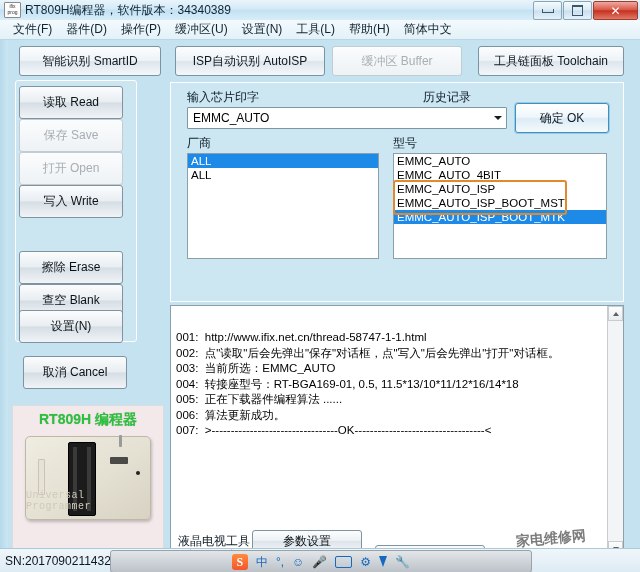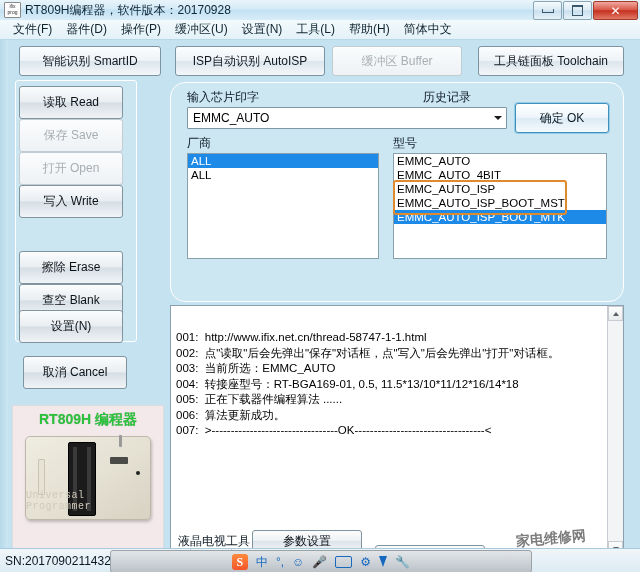--- a/index.html
+++ b/index.html
@@ -85,21 +85,21 @@
     border:1px solid #7f949f;border-radius:3px;
     background:linear-gradient(to bottom,#fbfcfd 0%,#e9eef2 47%,#d6dee5 52%,#f0f4f7 100%);
     display:flex;align-items:center;justify-content:center;
     font-size:12px;color:#0c1318;white-space:nowrap;cursor:default;
   }
   .sidebtn.disabled{color:#a7adb2;border-color:#c3ccd2;
     background:linear-gradient(to bottom,#fbfcfd,#eef2f5);}
 
   
   .panel{
-    position:absolute;border:1px solid #ffffff;border-radius:15px;
+    position:absolute;border:1px solid #ffffff;border-radius:0;
     background:rgba(255,255,255,0.14);
   }
   .lbl{position:absolute;font-size:12px;color:#0d1b24;white-space:nowrap;}
   .combo{
     position:absolute;height:20px;background:#fff;
     border:1px solid #7e97a6;border-radius:1px;
     display:flex;align-items:center;
   }
   .combo .val{padding-left:5px;font-size:12px;color:#000;flex:1;}
   .combo .arrow{
@@ -261,21 +261,21 @@
     transform:rotate(-5deg);white-space:nowrap;
   }
 </style>
 </head>
 <body>
 
 <div class="app">
 
   <div class="titlebar">
     <div class="title-icon">ifix<br>prog</div>
-    <div class="title-text">RT809H编程器，软件版本：20170928</div>
+    <div class="title-text">RT809H编程器，软件版本：34340389</div>
     <div class="winbtns">
       <div class="wb">
           <span class="minbox"></span>
         </div>
       <div class="wb">
           <span class="maxbox"></span>
         </div>
       <div class="wb close">
           <span class="gl">✕</span>
         </div>

